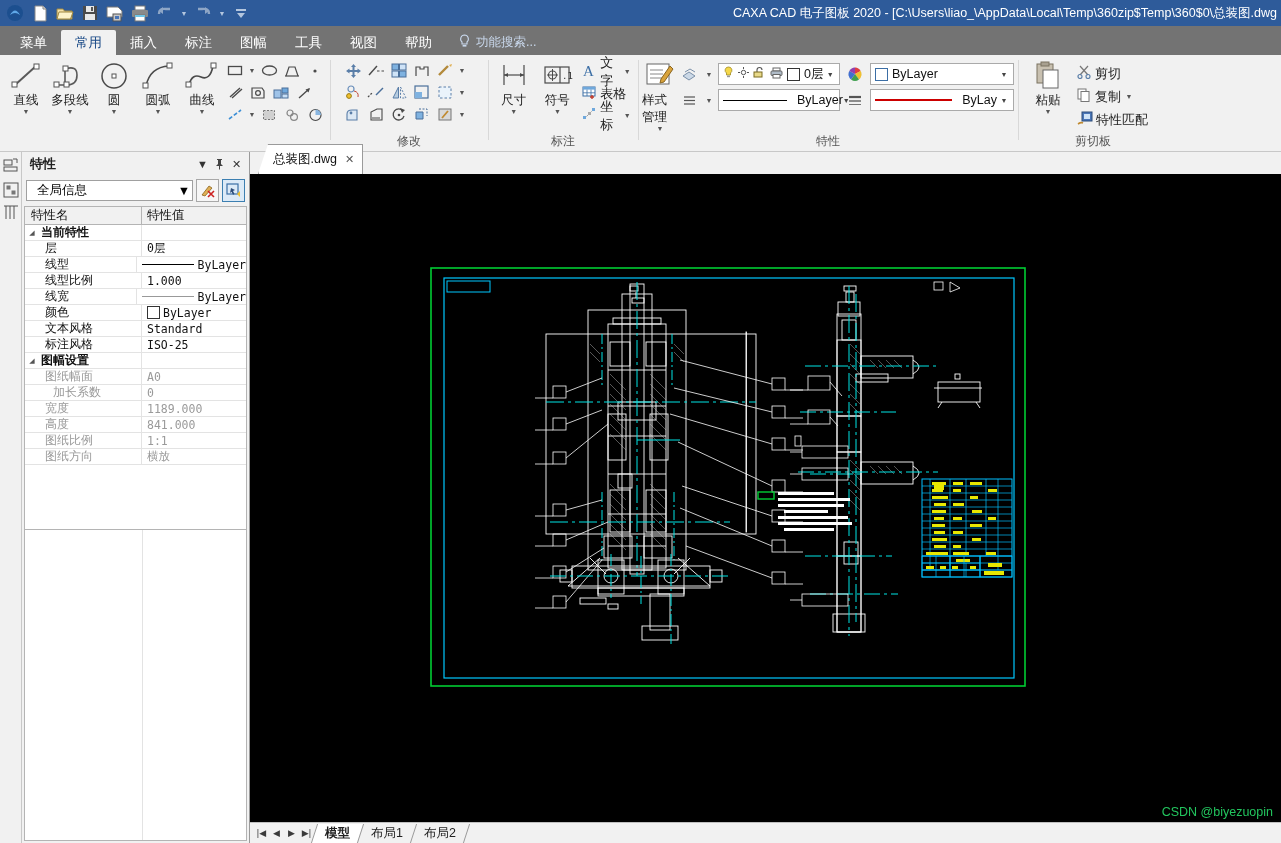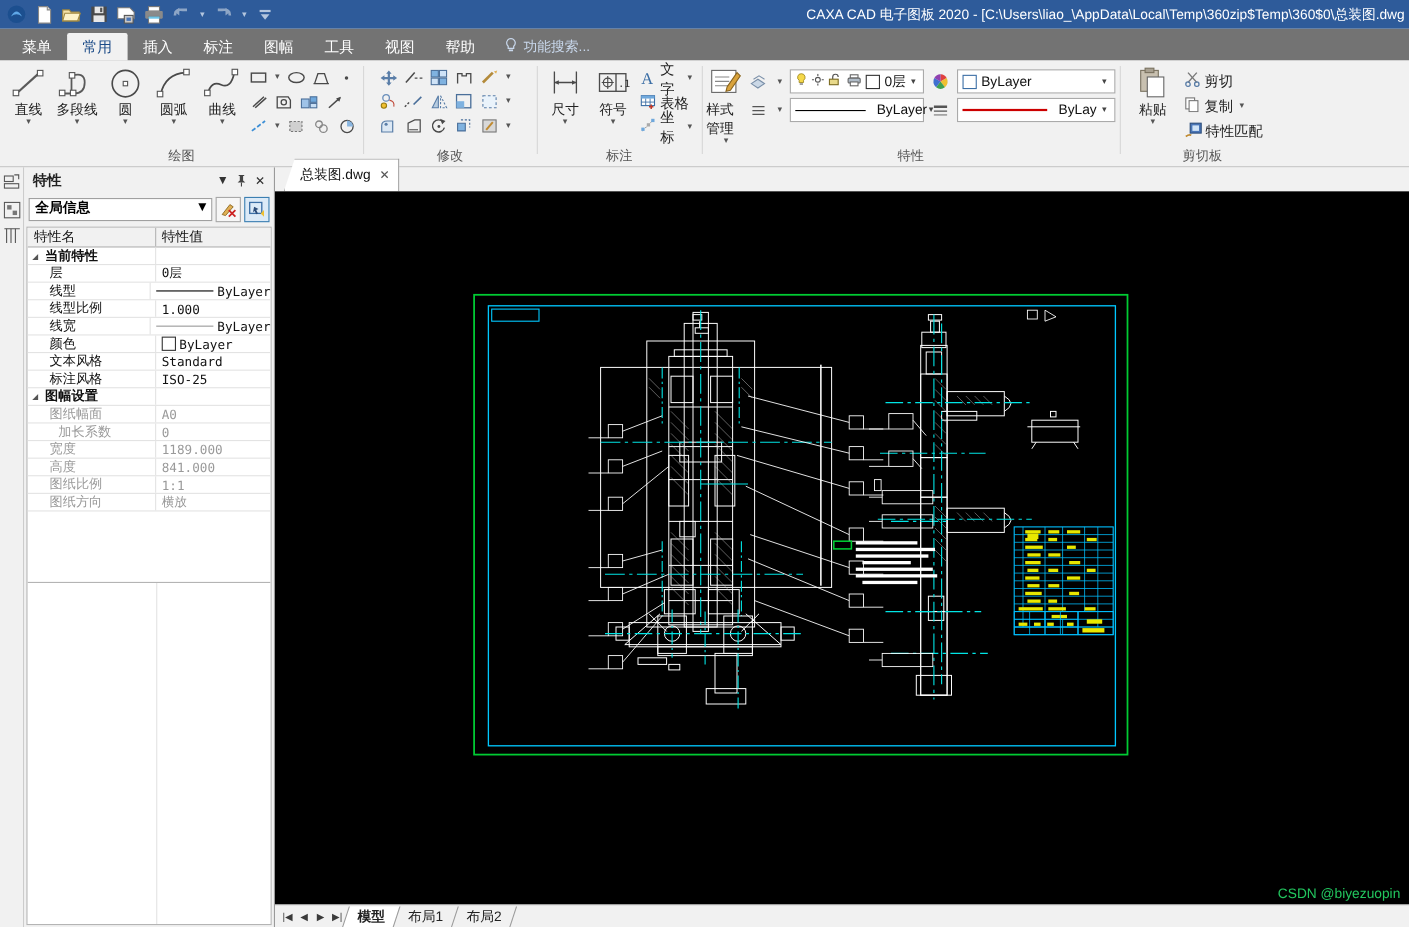--- a/index.html
+++ b/index.html
@@ -111,22 +111,22 @@
     padding: 0 4px 0 8px; font-size: 13px; color: #222; font-weight: bold;
   }
   .panel-hdr .ptitle { flex: 1; }
   .hicon {
     width: 17px; height: 17px; display: flex; align-items: center;
     justify-content: center; font-size: 11px; color: #333; cursor: pointer;
   }
   .panel-top { padding: 3px 4px 4px 4px; display: flex; gap: 3px; align-items: center; }
   .panel-combo {
     flex: 1; height: 21px; border: 1px solid #a0a0a0; background: #fff;
-    display: flex; padding: 0 2px 0 5px;
-    font-size: 12.5px; cursor: pointer; font-weight: bold;
+    display: flex; align-items: center; padding: 0 2px 0 10px;
+    font-size: 12.5px; cursor: pointer;
   }
   .pbtn {
     width: 23px; height: 23px; border: 1px solid #a8a8a8; background: #f6f6f6;
     display: flex; align-items: center; justify-content: center; cursor: pointer;
   }
   .pbtn.sel { border-color: #3c7fb1; background: #dceaf7; }
   .grid {
     flex: 1; background: #fff; border: 1px solid #b4b4b4;
     margin: 0 2px 2px 2px; overflow: hidden; position: relative;
   }
@@ -395,21 +395,20 @@
             </div>
           <div class="smicon">
               <svg width="15" height="14" viewBox="0 0 15 14">
                 <circle cx="7.5" cy="7" r="5.5" fill="none" stroke="#4a4a4a" stroke-width="1.2"></circle>
                 <path d="M7.5 7 L7.5 1.5 A5.5 5.5 0 0 1 13 7Z" fill="#8ab6e0"></path>
               </svg>
             </div>
         </div>
       </div>
     </div>
-    <div class="rglabel">绘图</div>
   </div>
 
   <div class="rgroup" style="width:158px">
     <div class="rgbody" style="padding-left:8px">
       <div class="icogrid">
         <div class="icorow">
           <div class="smicon">
               <svg width="17" height="16" viewBox="0 0 17 16">
                 <path d="M8.5 1 L11 4 L9.5 4 L9.5 7 L12.5 7 L12.5 5.5 L16 8 L12.5 10.5 L12.5 9 L9.5 9 L9.5 12 L11 12 L8.5 15 L6 12 L7.5 12 L7.5 9 L4.5 9 L4.5 10.5 L1 8 L4.5 5.5 L4.5 7 L7.5 7 L7.5 4 L6 4Z" fill="#5a7ea8"></path>
               </svg>

